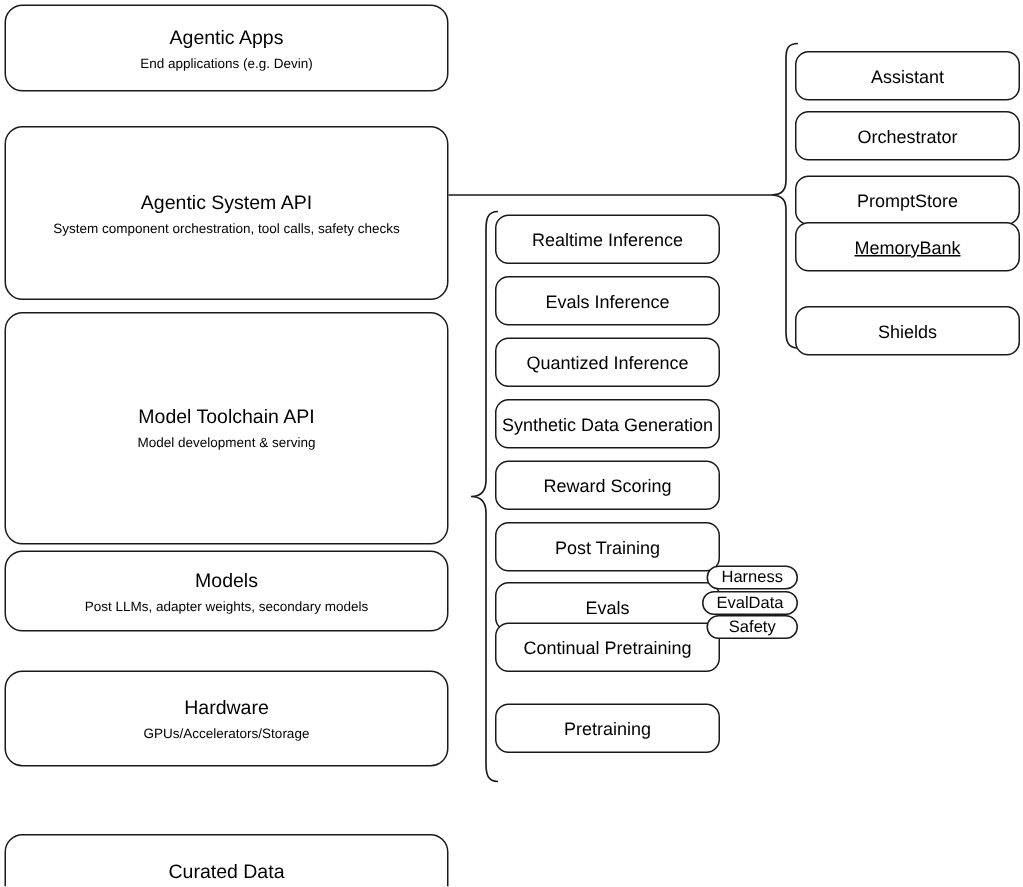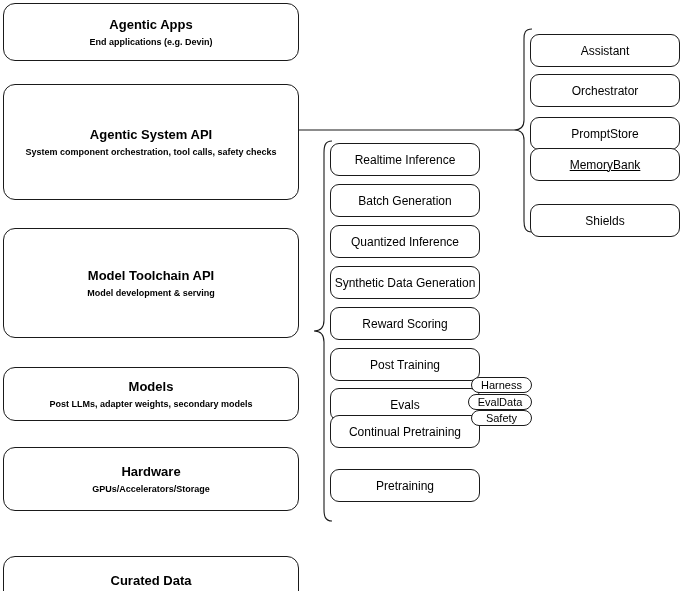--- a/index.html
+++ b/index.html
@@ -31,21 +31,20 @@
     align-items: center;
     justify-content: center;
     text-align: center;
   }
 
   
   .layer-box {
     left: 3px;
     width: 296px;
     border-radius: 12px;
-    font-weight: bold;
   }
   .layer-title {
     font-size: 13px;
     line-height: 16px;
     color: #000000;
   }
   .layer-sub {
     font-size: 9px;
     line-height: 12px;
     margin-top: 3px;
@@ -109,21 +108,21 @@
   <div class="box layer-box" style="top:3px;height:58px;">
     <div class="layer-title">Agentic Apps</div>
     <div class="layer-sub">End applications (e.g. Devin)</div>
   </div>
 
   <div class="box layer-box" style="top:84px;height:116px;">
     <div class="layer-title">Agentic System API</div>
     <div class="layer-sub">System component orchestration, tool calls, safety checks</div>
   </div>
 
-  <div class="box layer-box" style="top:228px;height:110px;">
+  <div class="box layer-box" style="top:208px;height:155px;">
     <div class="layer-title">Model Toolchain API</div>
     <div class="layer-sub">Model development &amp; serving</div>
   </div>
 
   <div class="box layer-box" style="top:367px;height:54px;">
     <div class="layer-title">Models</div>
     <div class="layer-sub">Post LLMs, adapter weights, secondary models</div>
   </div>
 
   <div class="box layer-box" style="top:447px;height:64px;">
@@ -152,21 +151,21 @@
   <div class="connector" style="left:298px;top:126px;width:218px;height:8px;">
     <svg width="218" height="8" viewBox="0 0 218 8">
       <path class="link-line" d="M1,4 L216,4"></path>
     </svg>
   </div>
 
   <div class="box cap-box mid-box" style="top:143px;">
     <span>Realtime Inference</span>
   </div>
   <div class="box cap-box mid-box" style="top:184px;">
-    <span>Batch Generation</span>
+    <span>Evals Inference</span>
   </div>
   <div class="box cap-box mid-box" style="top:225px;">
     <span>Quantized Inference</span>
   </div>
   <div class="box cap-box mid-box" style="top:266px;">
     <span>Synthetic Data Generation</span>
   </div>
   <div class="box cap-box mid-box" style="top:307px;">
     <span>Reward Scoring</span>
   </div>

